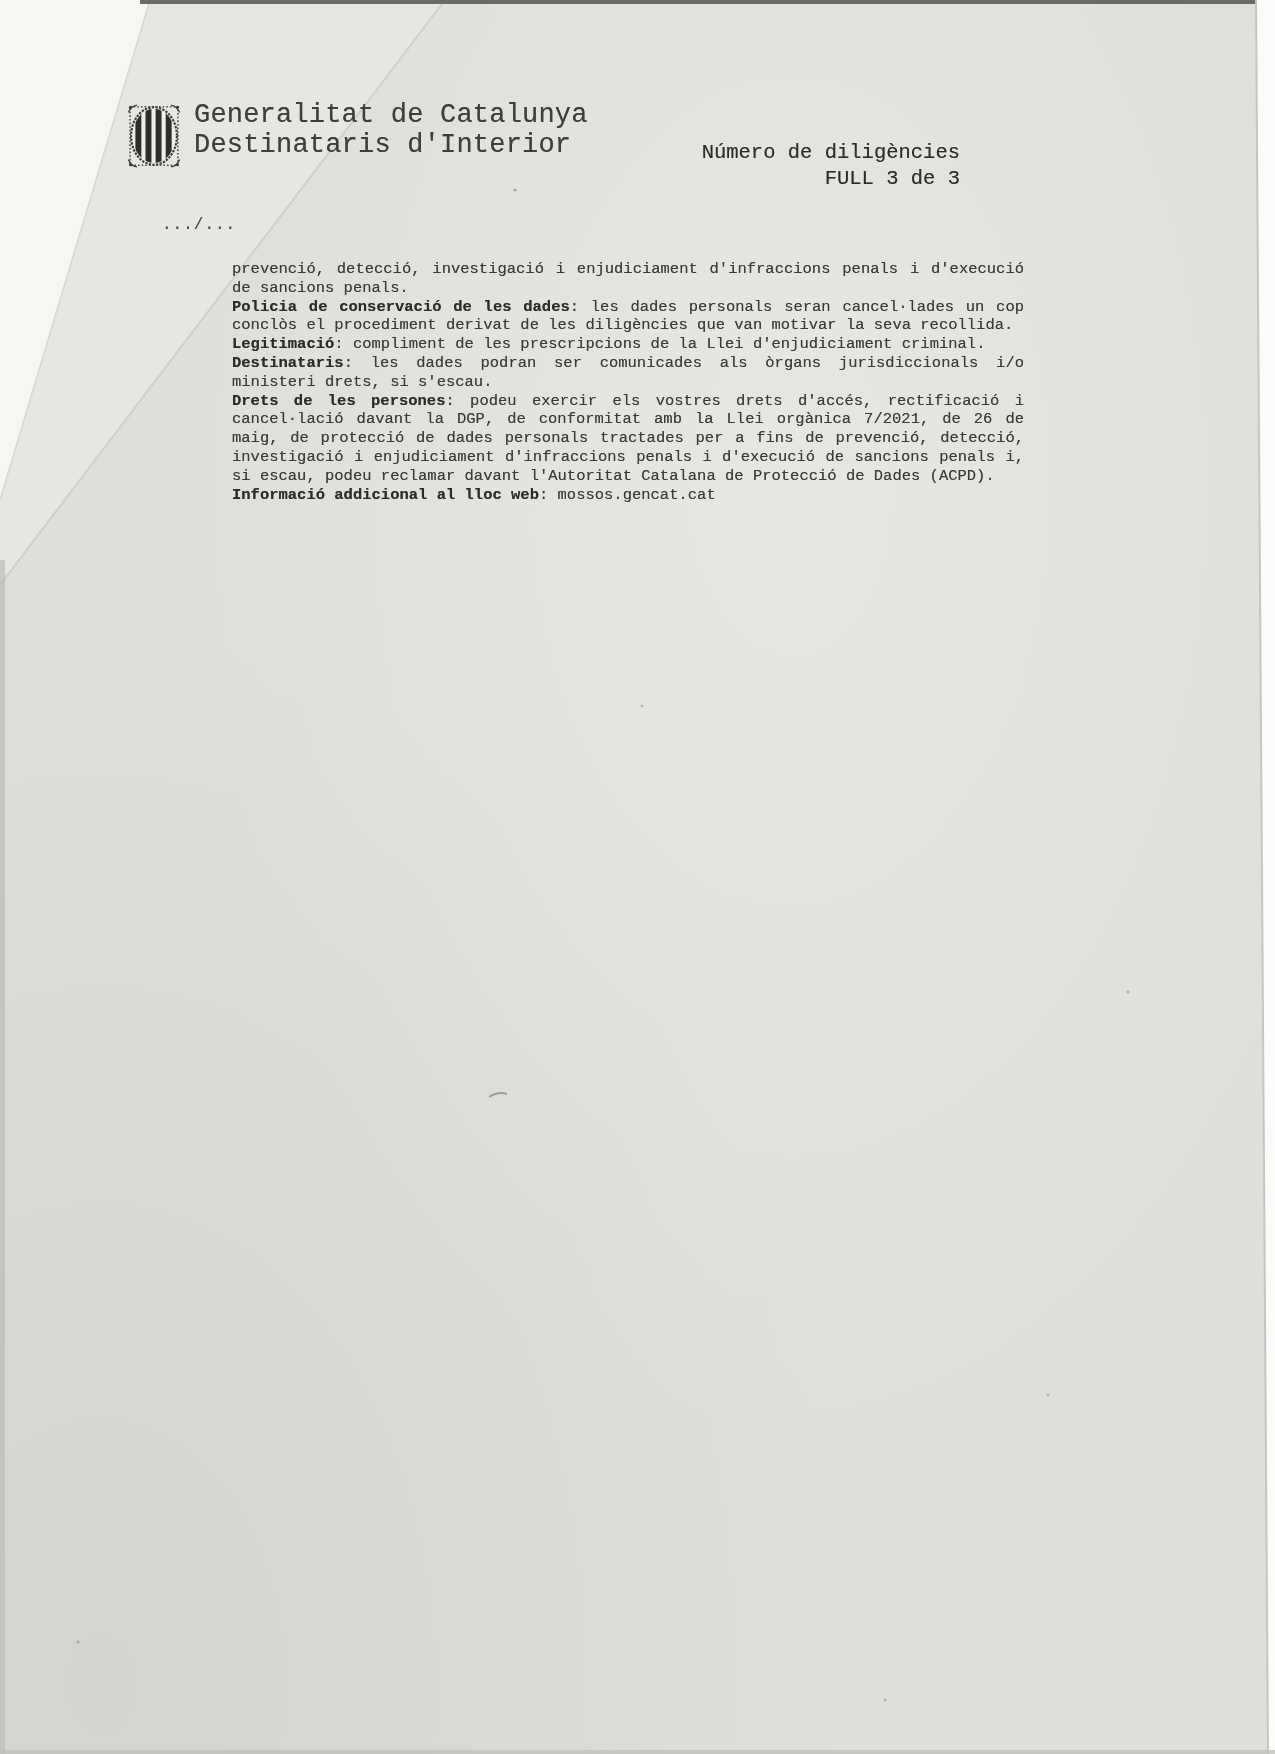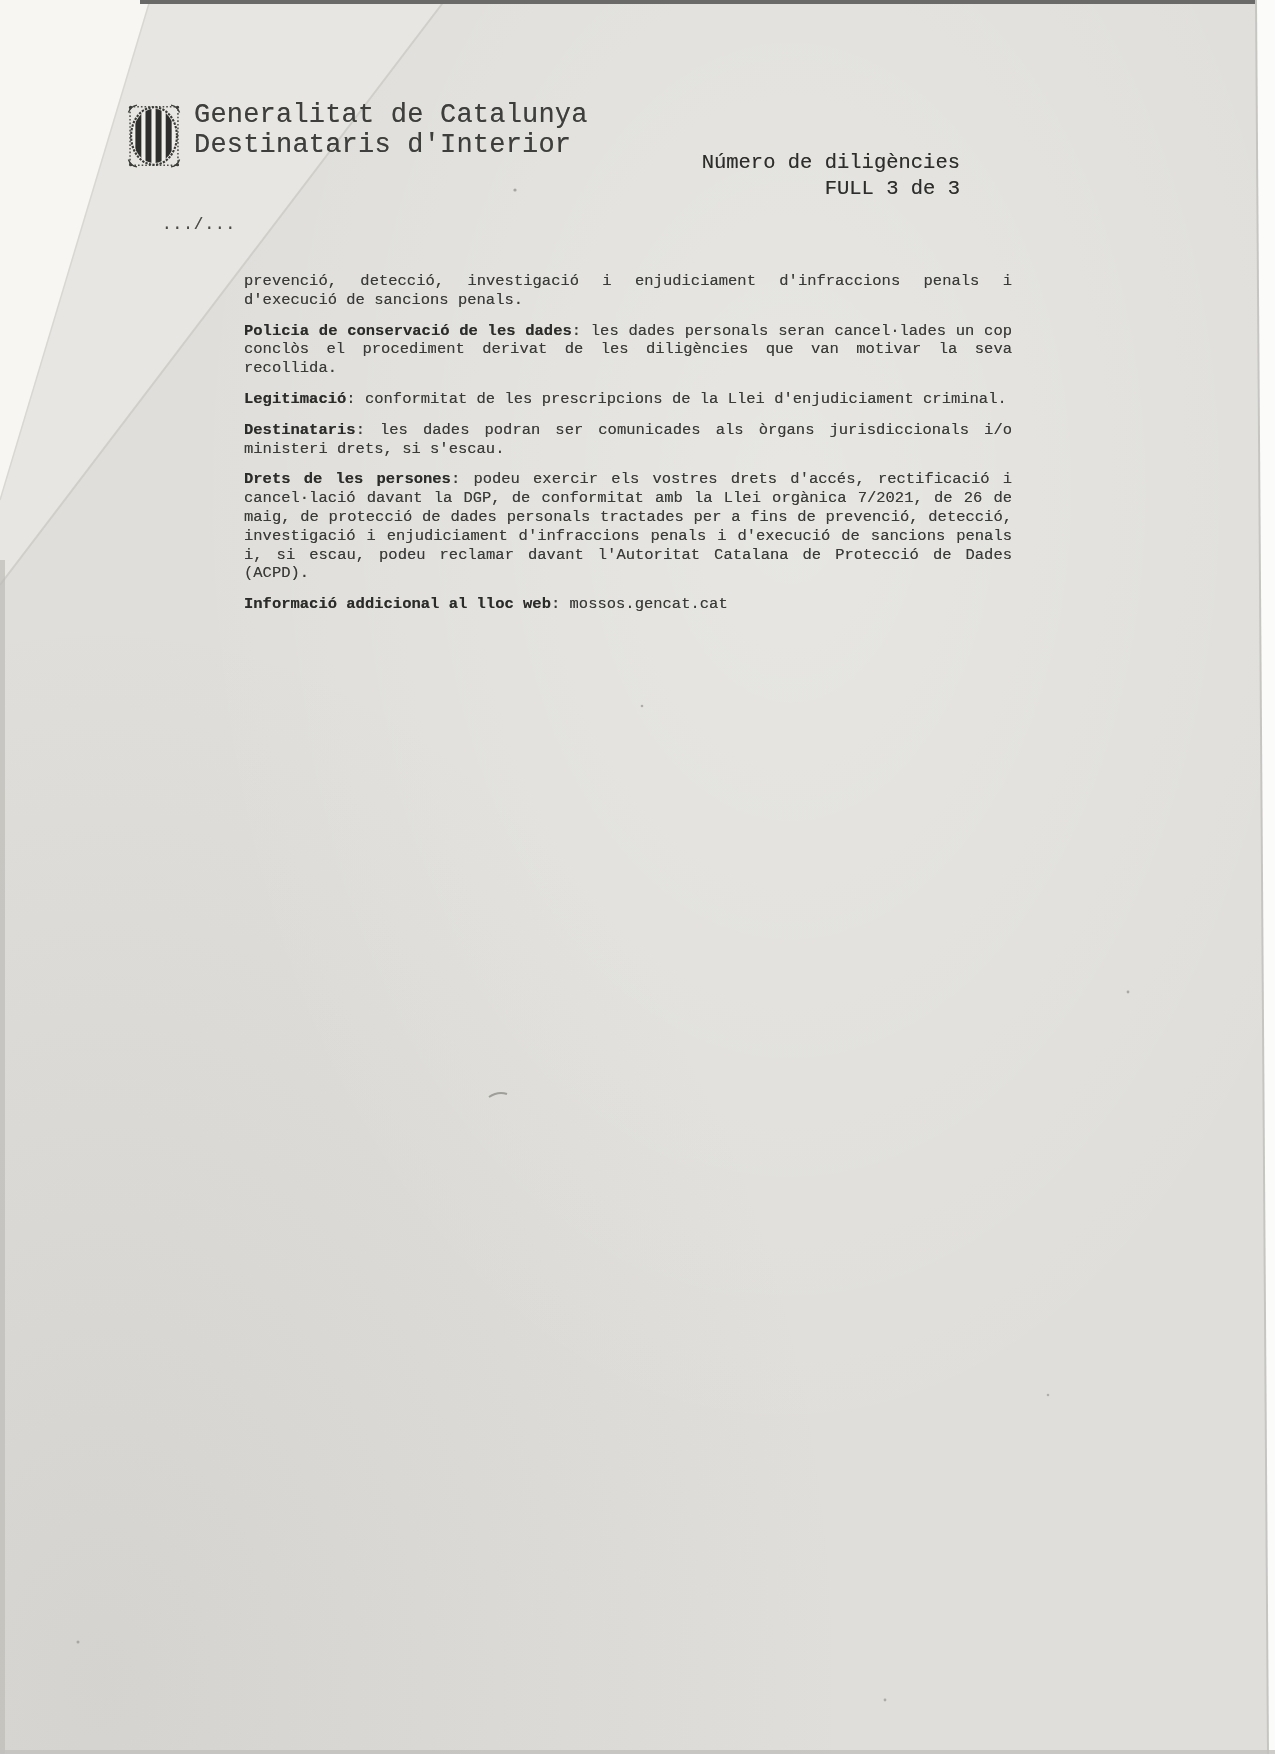--- a/index.html
+++ b/index.html
@@ -18,35 +18,35 @@
   }
   .artifacts{position:absolute;left:0;top:0;pointer-events:none;}
   .letterhead{position:absolute;left:126px;top:100px;display:flex;align-items:flex-start;}
   .logo{width:56px;height:66px;margin-top:3px;}
   .org{margin-left:12px;color:#3e3e3c;}
   .org .l1,.org .l2{font-size:27px;line-height:30px;letter-spacing:0.2px;
     text-shadow:0 0 0.6px rgba(55,55,53,0.55);}
   .org .l3{font-size:27px;line-height:31px;font-weight:bold;color:#1e1e1c;
     text-shadow:0 0 0.6px rgba(25,25,23,0.6);}
   .refblock{
-    position:absolute;left:560px;top:150px;width:400px;text-align:right;
+    position:absolute;left:560px;top:140px;width:400px;text-align:right;
     color:#2d2d2b;font-size:20.5px;line-height:26px;
     text-shadow:0 0 0.6px rgba(45,45,43,0.5);
   }
   .cont{
     position:absolute;left:162px;top:216px;font-size:16px;color:#4a4a48;
     letter-spacing:1px;text-shadow:0 0 0.6px rgba(60,60,58,0.5);
   }
   .bodytext{
     position:absolute;left:232px;top:260px;width:792px;
     font-size:15.5px;line-height:18.8px;color:#3a3a38;
     text-align:justify;
     text-shadow:0 0 0.55px rgba(50,50,48,0.55);
   }
-  .bodytext p{margin:12px;padding:0;}
+  .bodytext p{margin:0;padding:0;}
   .bodytext b{font-weight:bold;color:#2b2b29;}
 </style>
 </head>
 <body>
 
 <div class="paper">
 
   <svg class="artifacts" width="1275" height="1754" viewBox="0 0 1275 1754">
 
     <polygon points="0,0 445,0 0,585" fill="#e7e6e2"></polygon>
@@ -111,19 +111,19 @@
   <div class="refblock">
     <div>Número de diligències</div>
     <div>FULL 3 de 3</div>
   </div>
 
   <div class="cont">.../...</div>
 
   <main class="bodytext">
     <p><b></b><span>prevenció, detecció, investigació i enjudiciament d'infraccions penals i d'execució de sancions penals.</span></p>
     <p><b>Policia de conservació de les dades</b><span>: les dades personals seran cancel·lades un cop conclòs el procediment derivat de les diligències que van motivar la seva recollida.</span></p>
-    <p><b>Legitimació</b><span>: conformitat de les prescripcions de la Llei d'enjudiciament criminal.</span></p>
+    <p><b>Legitimació</b><span>: compliment de les prescripcions de la Llei d'enjudiciament criminal.</span></p>
     <p><b>Destinataris</b><span>: les dades podran ser comunicades als òrgans jurisdiccionals i/o ministeri drets, si s'escau.</span></p>
     <p><b>Drets de les persones</b><span>: podeu exercir els vostres drets d'accés, rectificació i cancel·lació davant la DGP, de conformitat amb la Llei orgànica 7/2021, de 26 de maig, de protecció de dades personals tractades per a fins de prevenció, detecció, investigació i enjudiciament d'infraccions penals i d'execució de sancions penals i, si escau, podeu reclamar davant l'Autoritat Catalana de Protecció de Dades (ACPD).</span></p>
     <p><b>Informació addicional al lloc web</b><span>: mossos.gencat.cat</span></p>
   </main>
 
 </div>
 
 </body></html>

